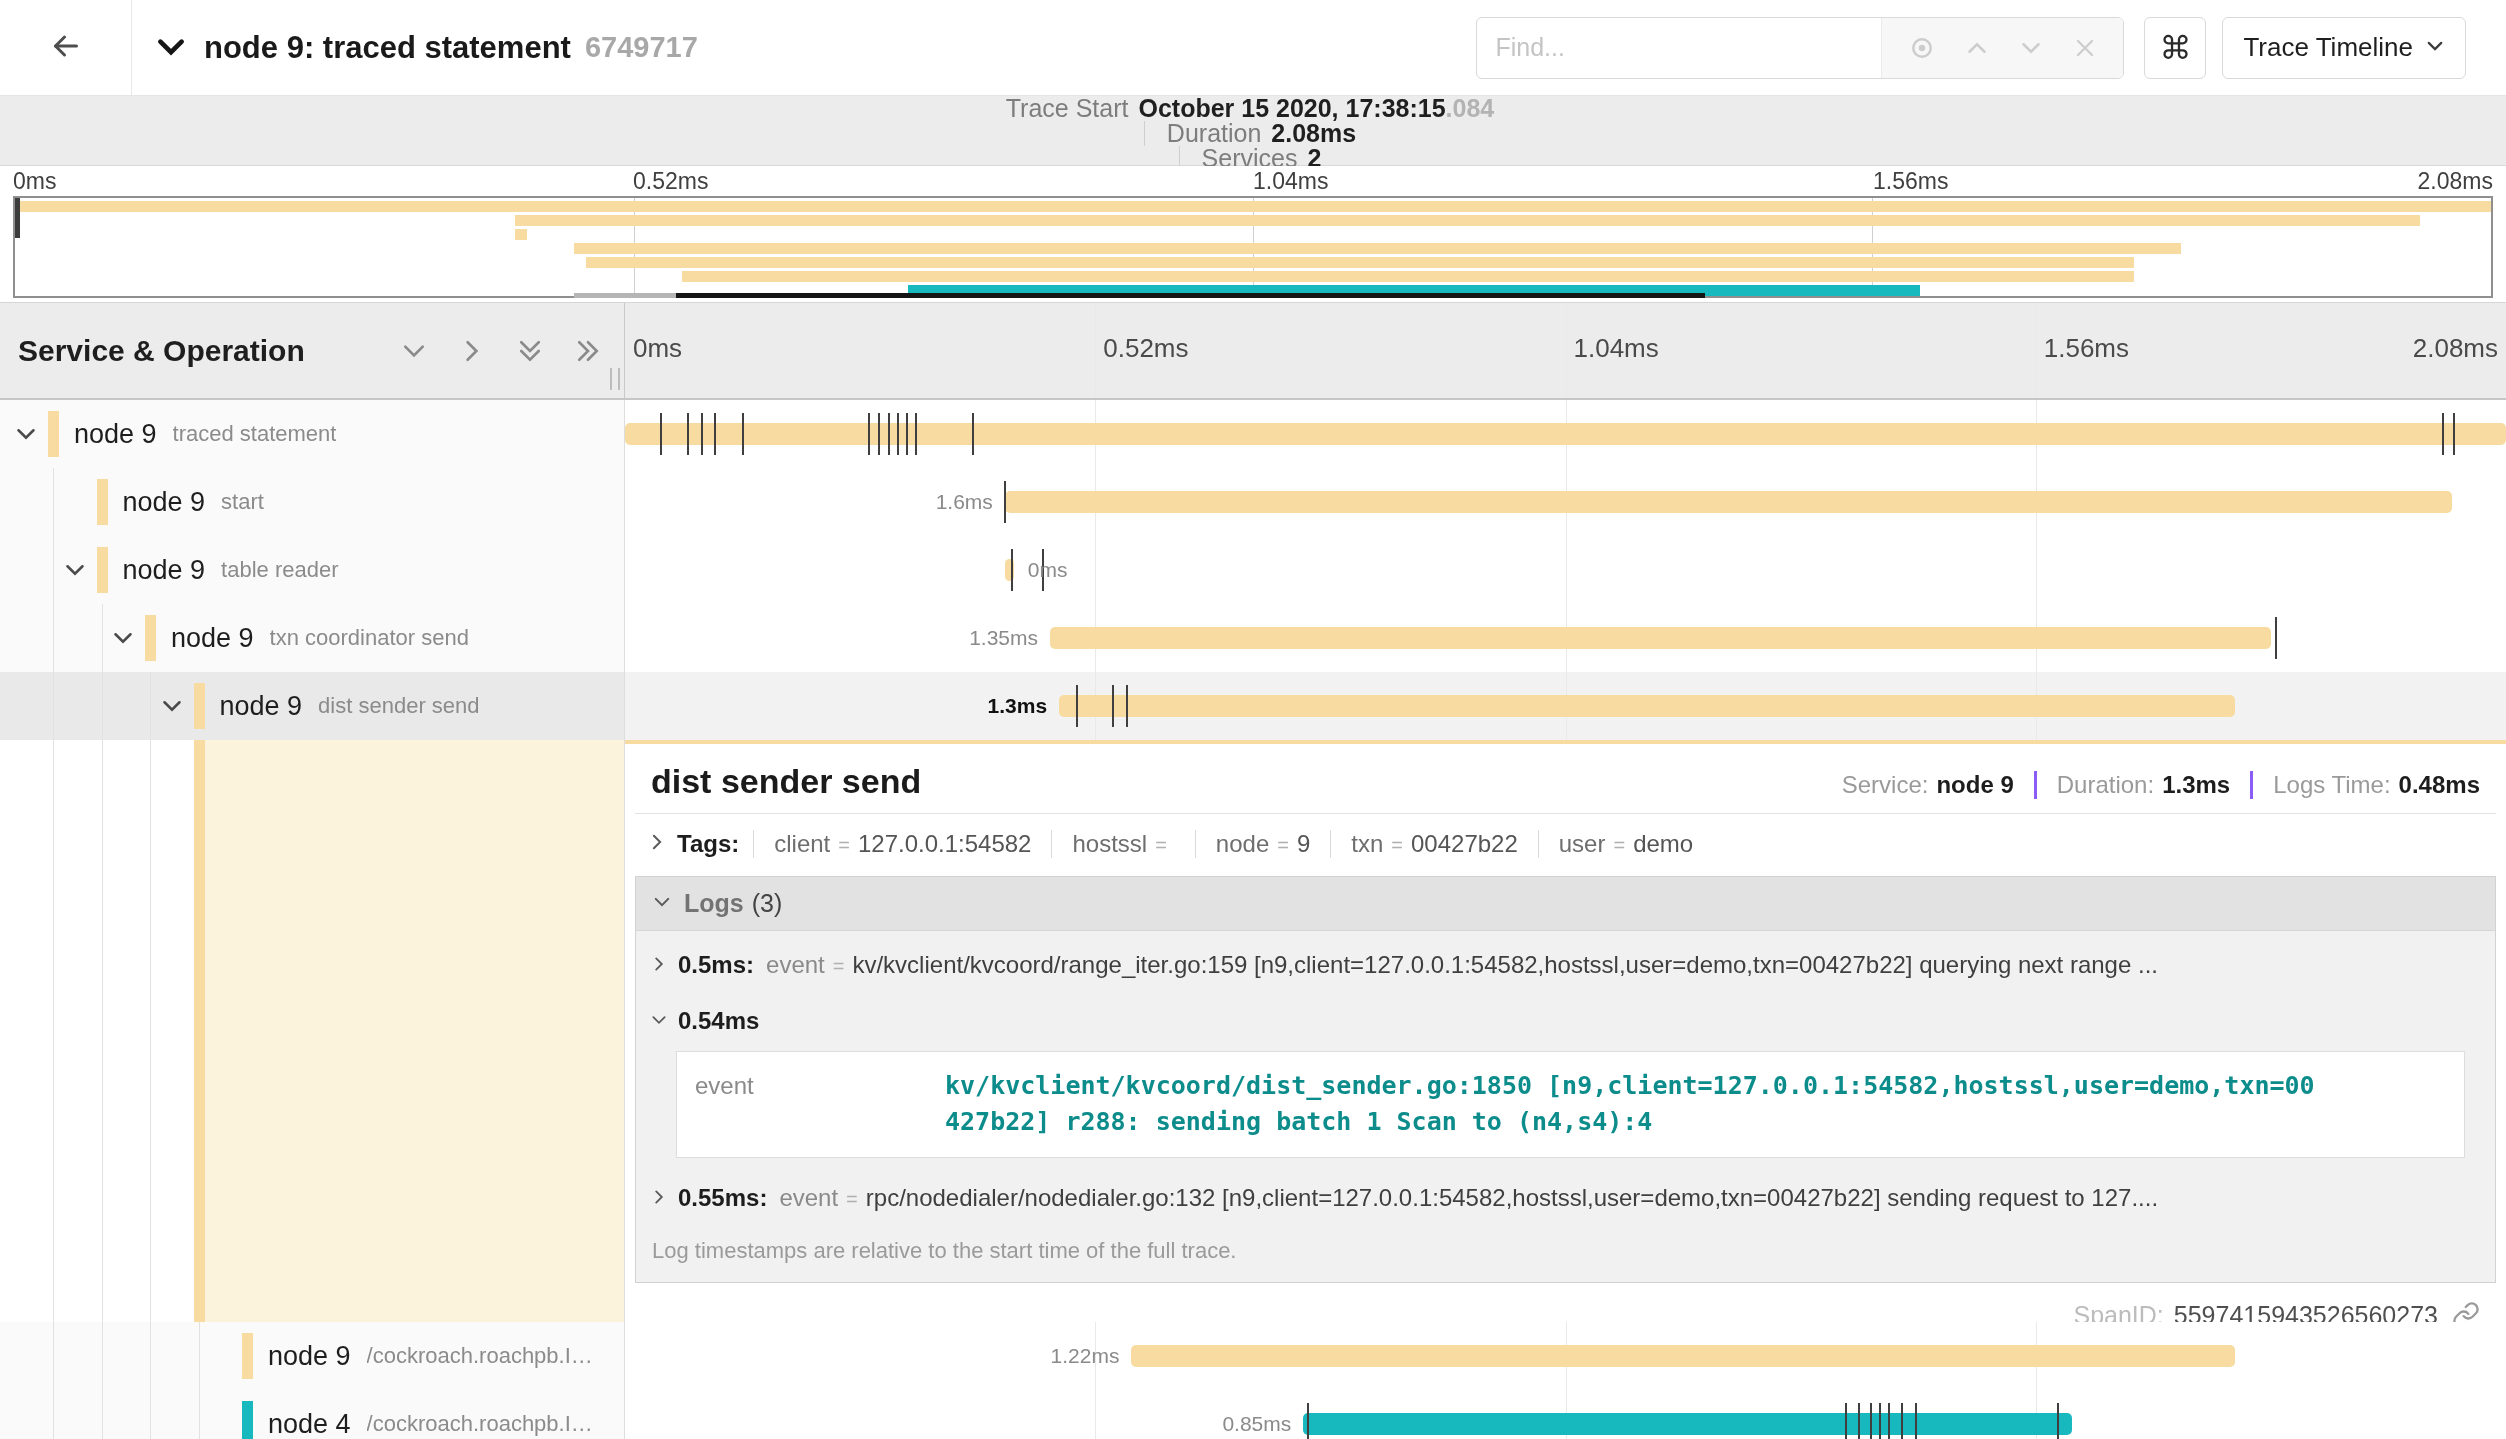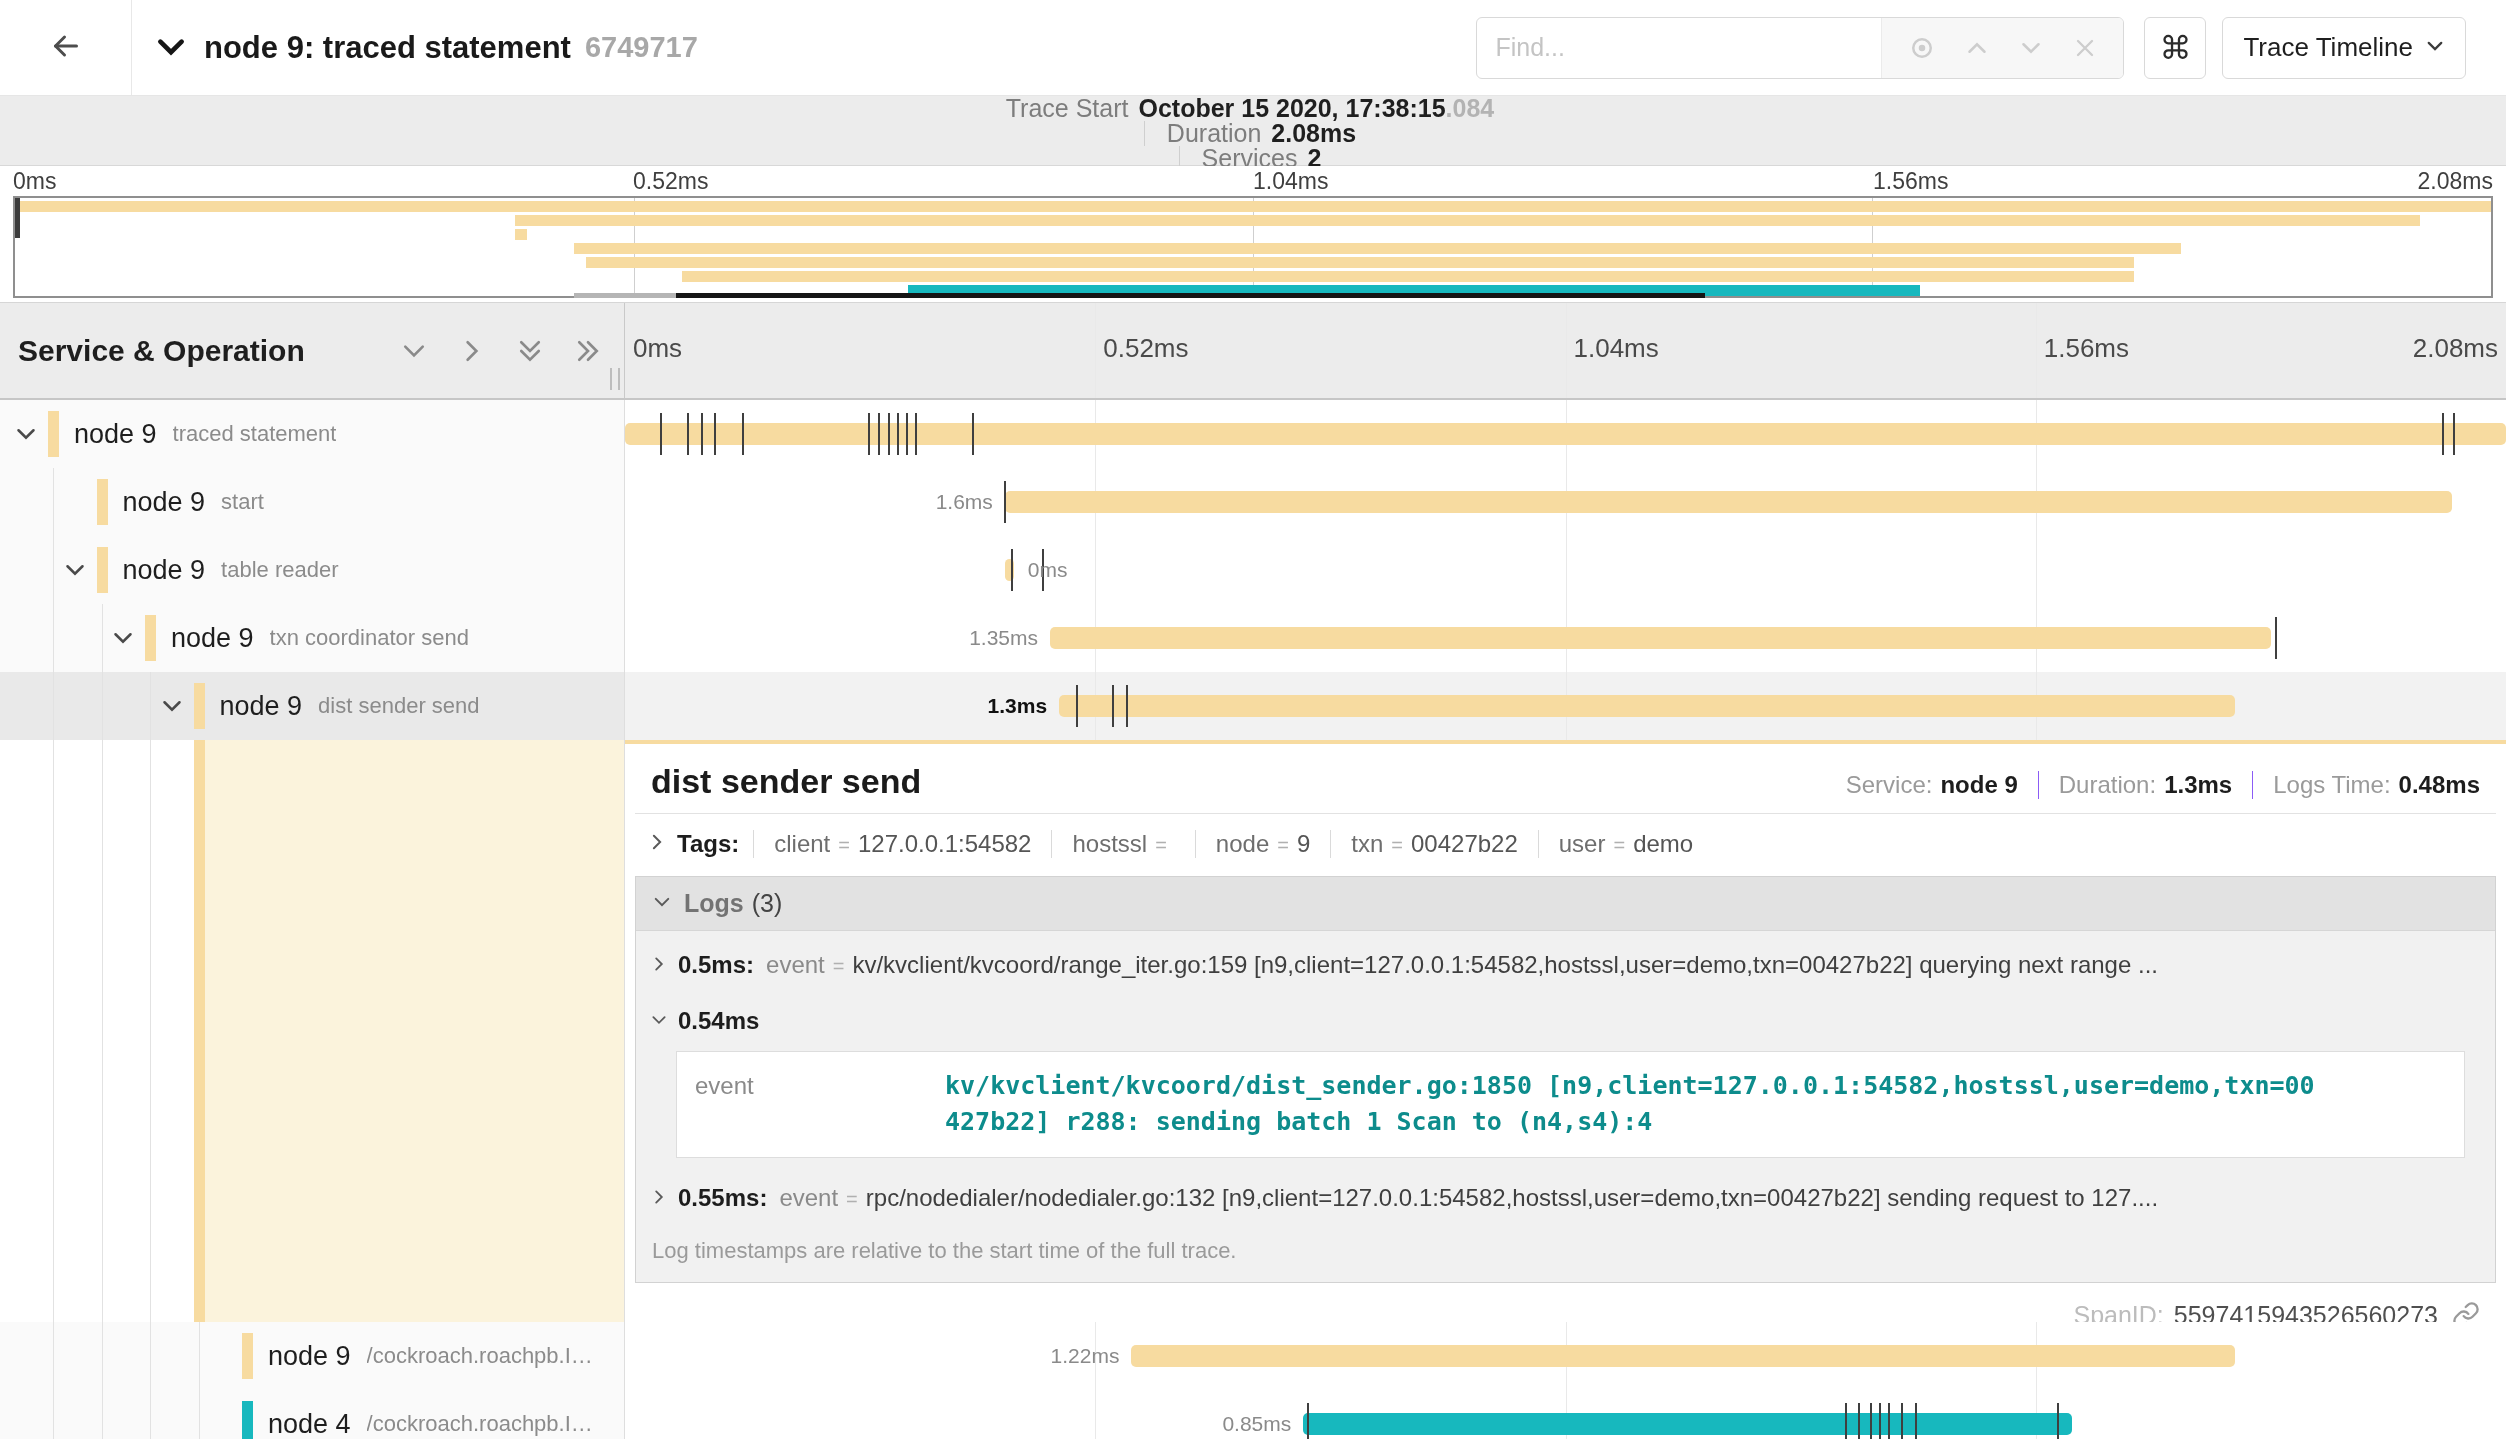--- a/index.html
+++ b/index.html
@@ -75,21 +75,21 @@
 
   
   .detail-row { display:flex; height:582px; }
   .detail-left { width:625px; position:relative; background:#fff; border-right:1px solid #dedede; }
   .detail-cream { position:absolute; left:194px; right:0; top:0; bottom:0; background:#fbf3dc; }
   .detail-stripe { position:absolute; left:194px; width:11px; top:0; bottom:0; background:#f7dba0; }
   .detail-panel { flex:1; background:#fff; border-top:4px solid #f7dba0; display:flex; flex-direction:column; overflow:hidden; }
   .detail-header { display:flex; align-items:baseline; padding:18px 26px 12px 26px; }
   .detail-title { font-size:34px; font-weight:bold; color:#1b1b1b; }
   .detail-meta { margin-left:auto; display:flex; align-items:baseline; font-size:24px; }
-  .meta-item { padding:0 20px; border-left:1px solid #8b5cf6; }
+  .meta-item { padding:0 20px; border-left:3px solid #8b5cf6; }
   .meta-item:first-child { border-left:none; }
   .meta-item:last-child { padding-right:0; }
   .meta-label { color:#9a9a9a; margin-right:8px; }
   .meta-value { color:#1d1d1d; font-weight:bold; }
   .detail-divider { border-top:1px solid #e2e2e2; margin:0 10px; }
   .tags-row { display:flex; padding:16px 26px 14px 22px; font-size:24px; cursor:pointer; }
   .tags-title { font-weight:bold; color:#1d1d1d; margin:0 14px 0 10px; }
   .tag-item { display:flex; align-items:baseline; padding:0 20px; border-left:1px solid #dadada; white-space:nowrap; }
   .tag-item:first-child { border-left:none; padding-left:0; }
   .tag-key { color:#6e6e6e; }

